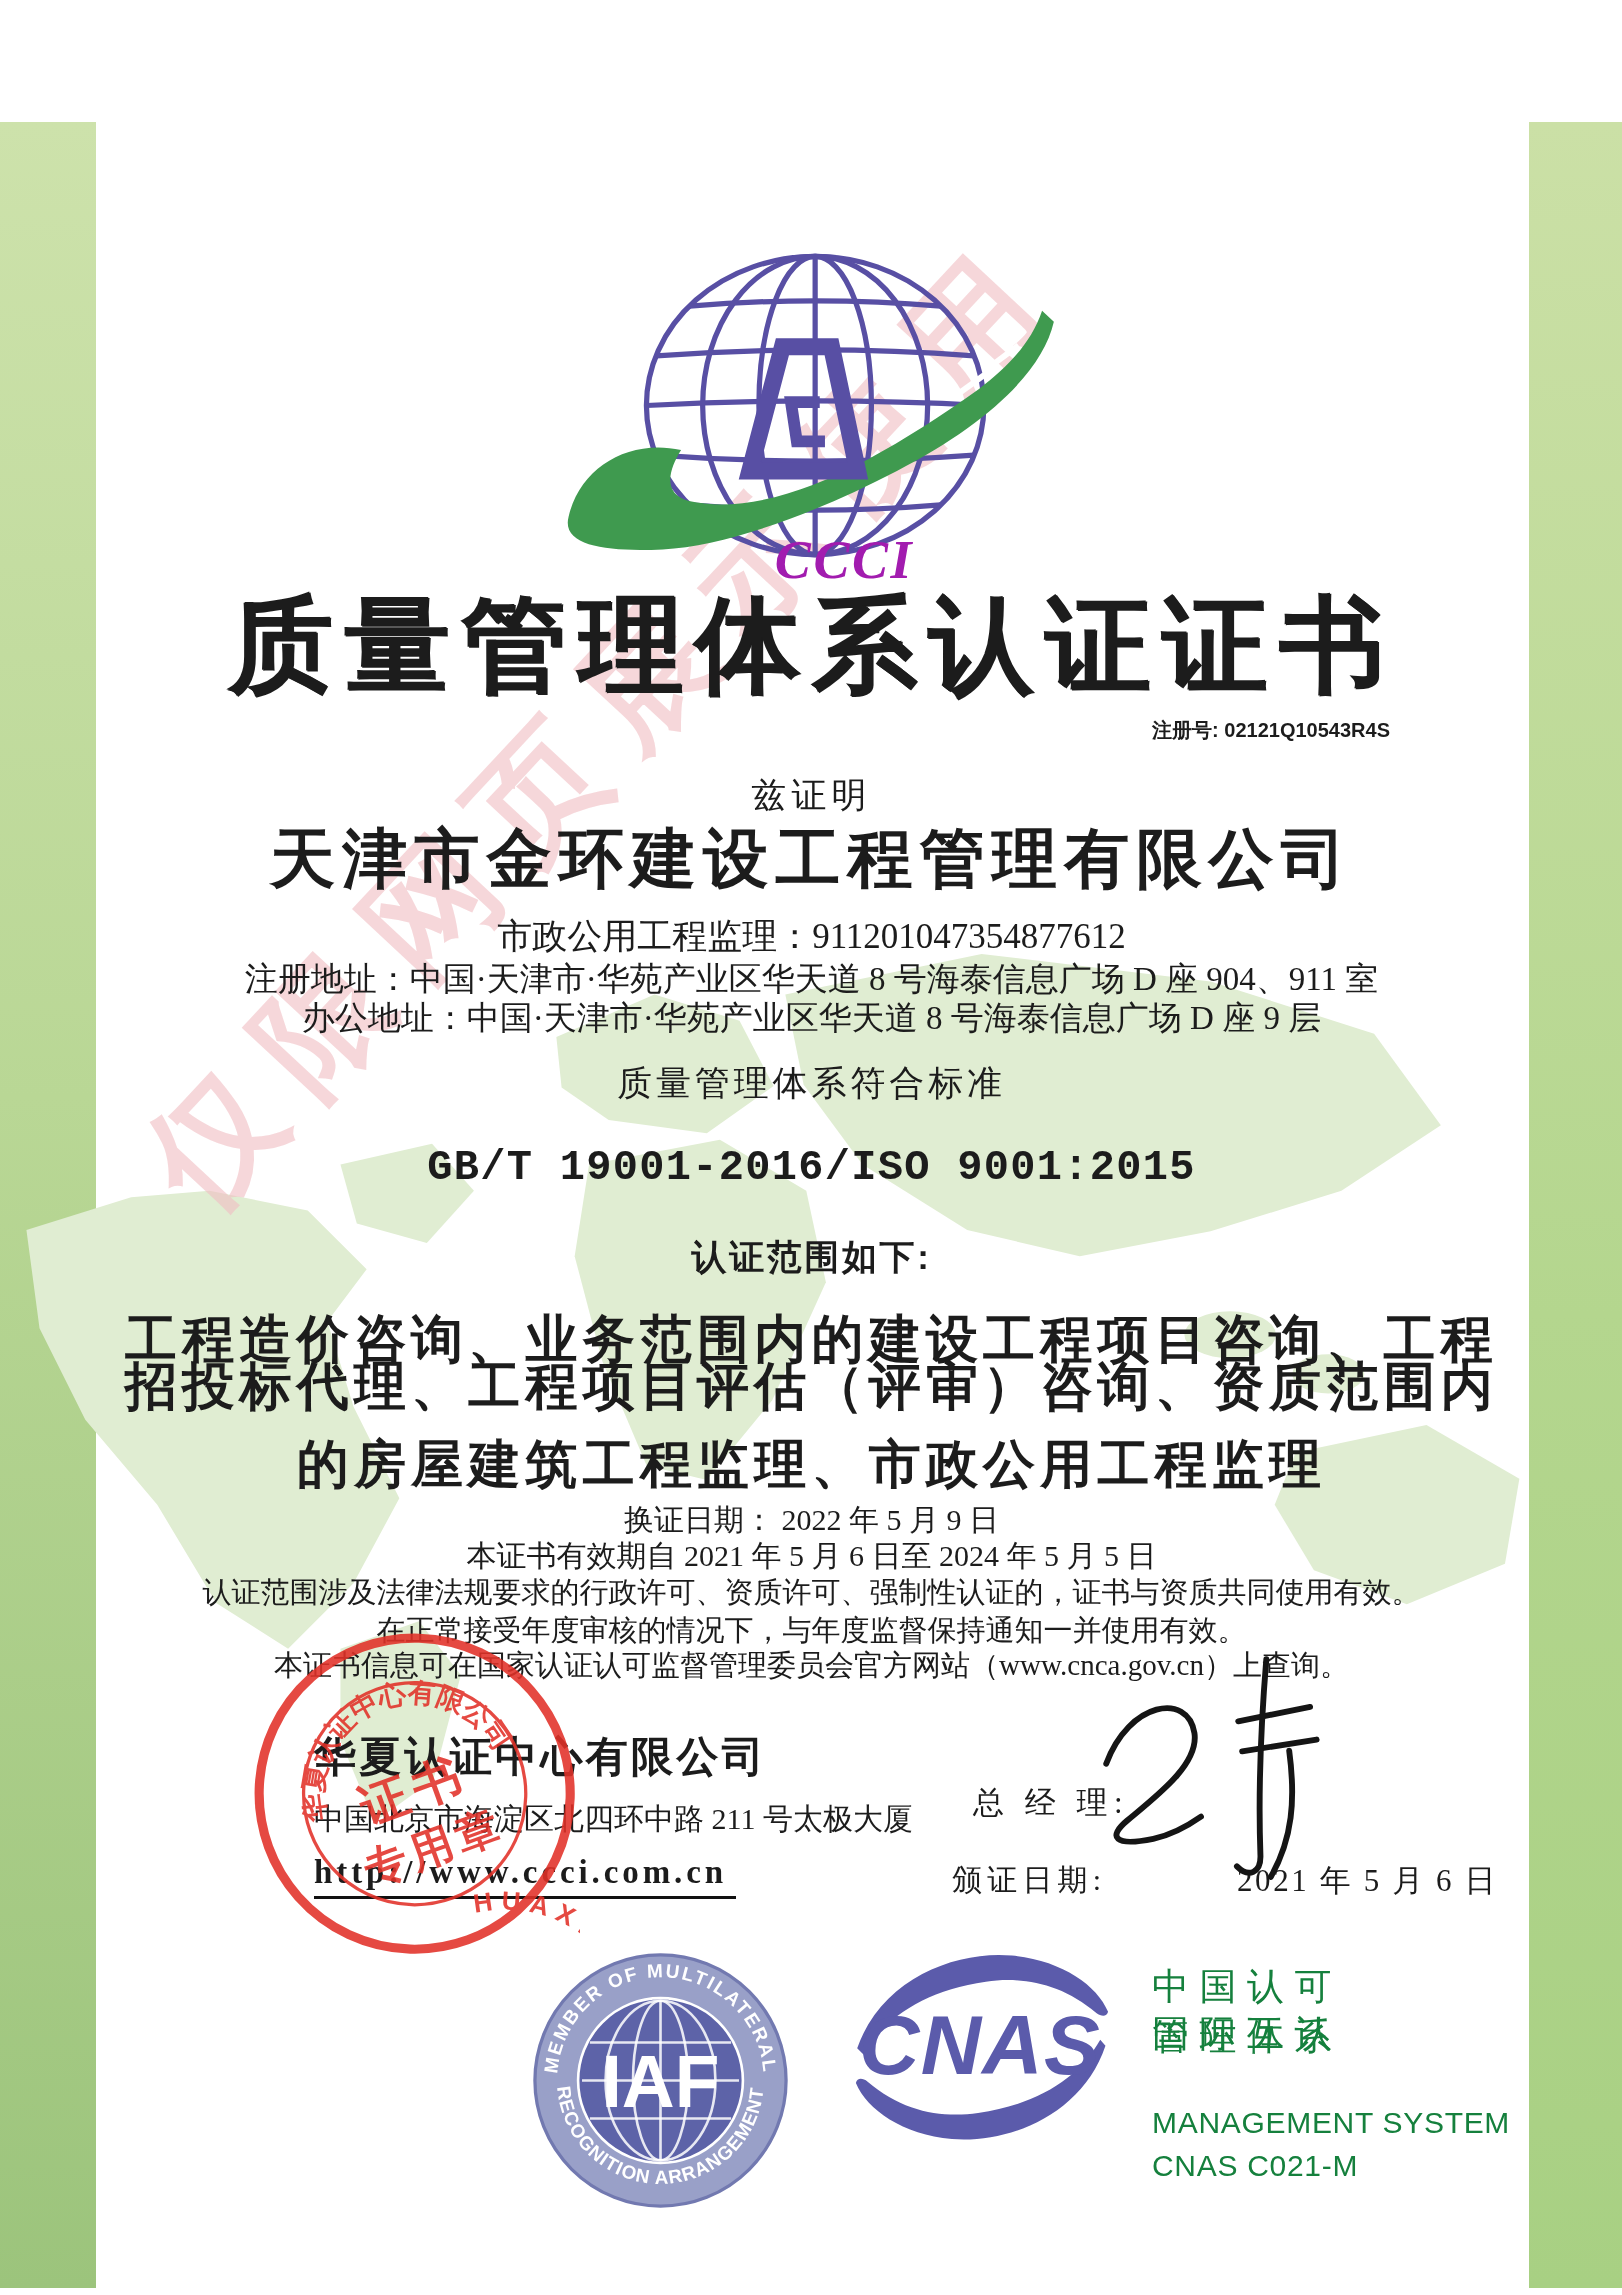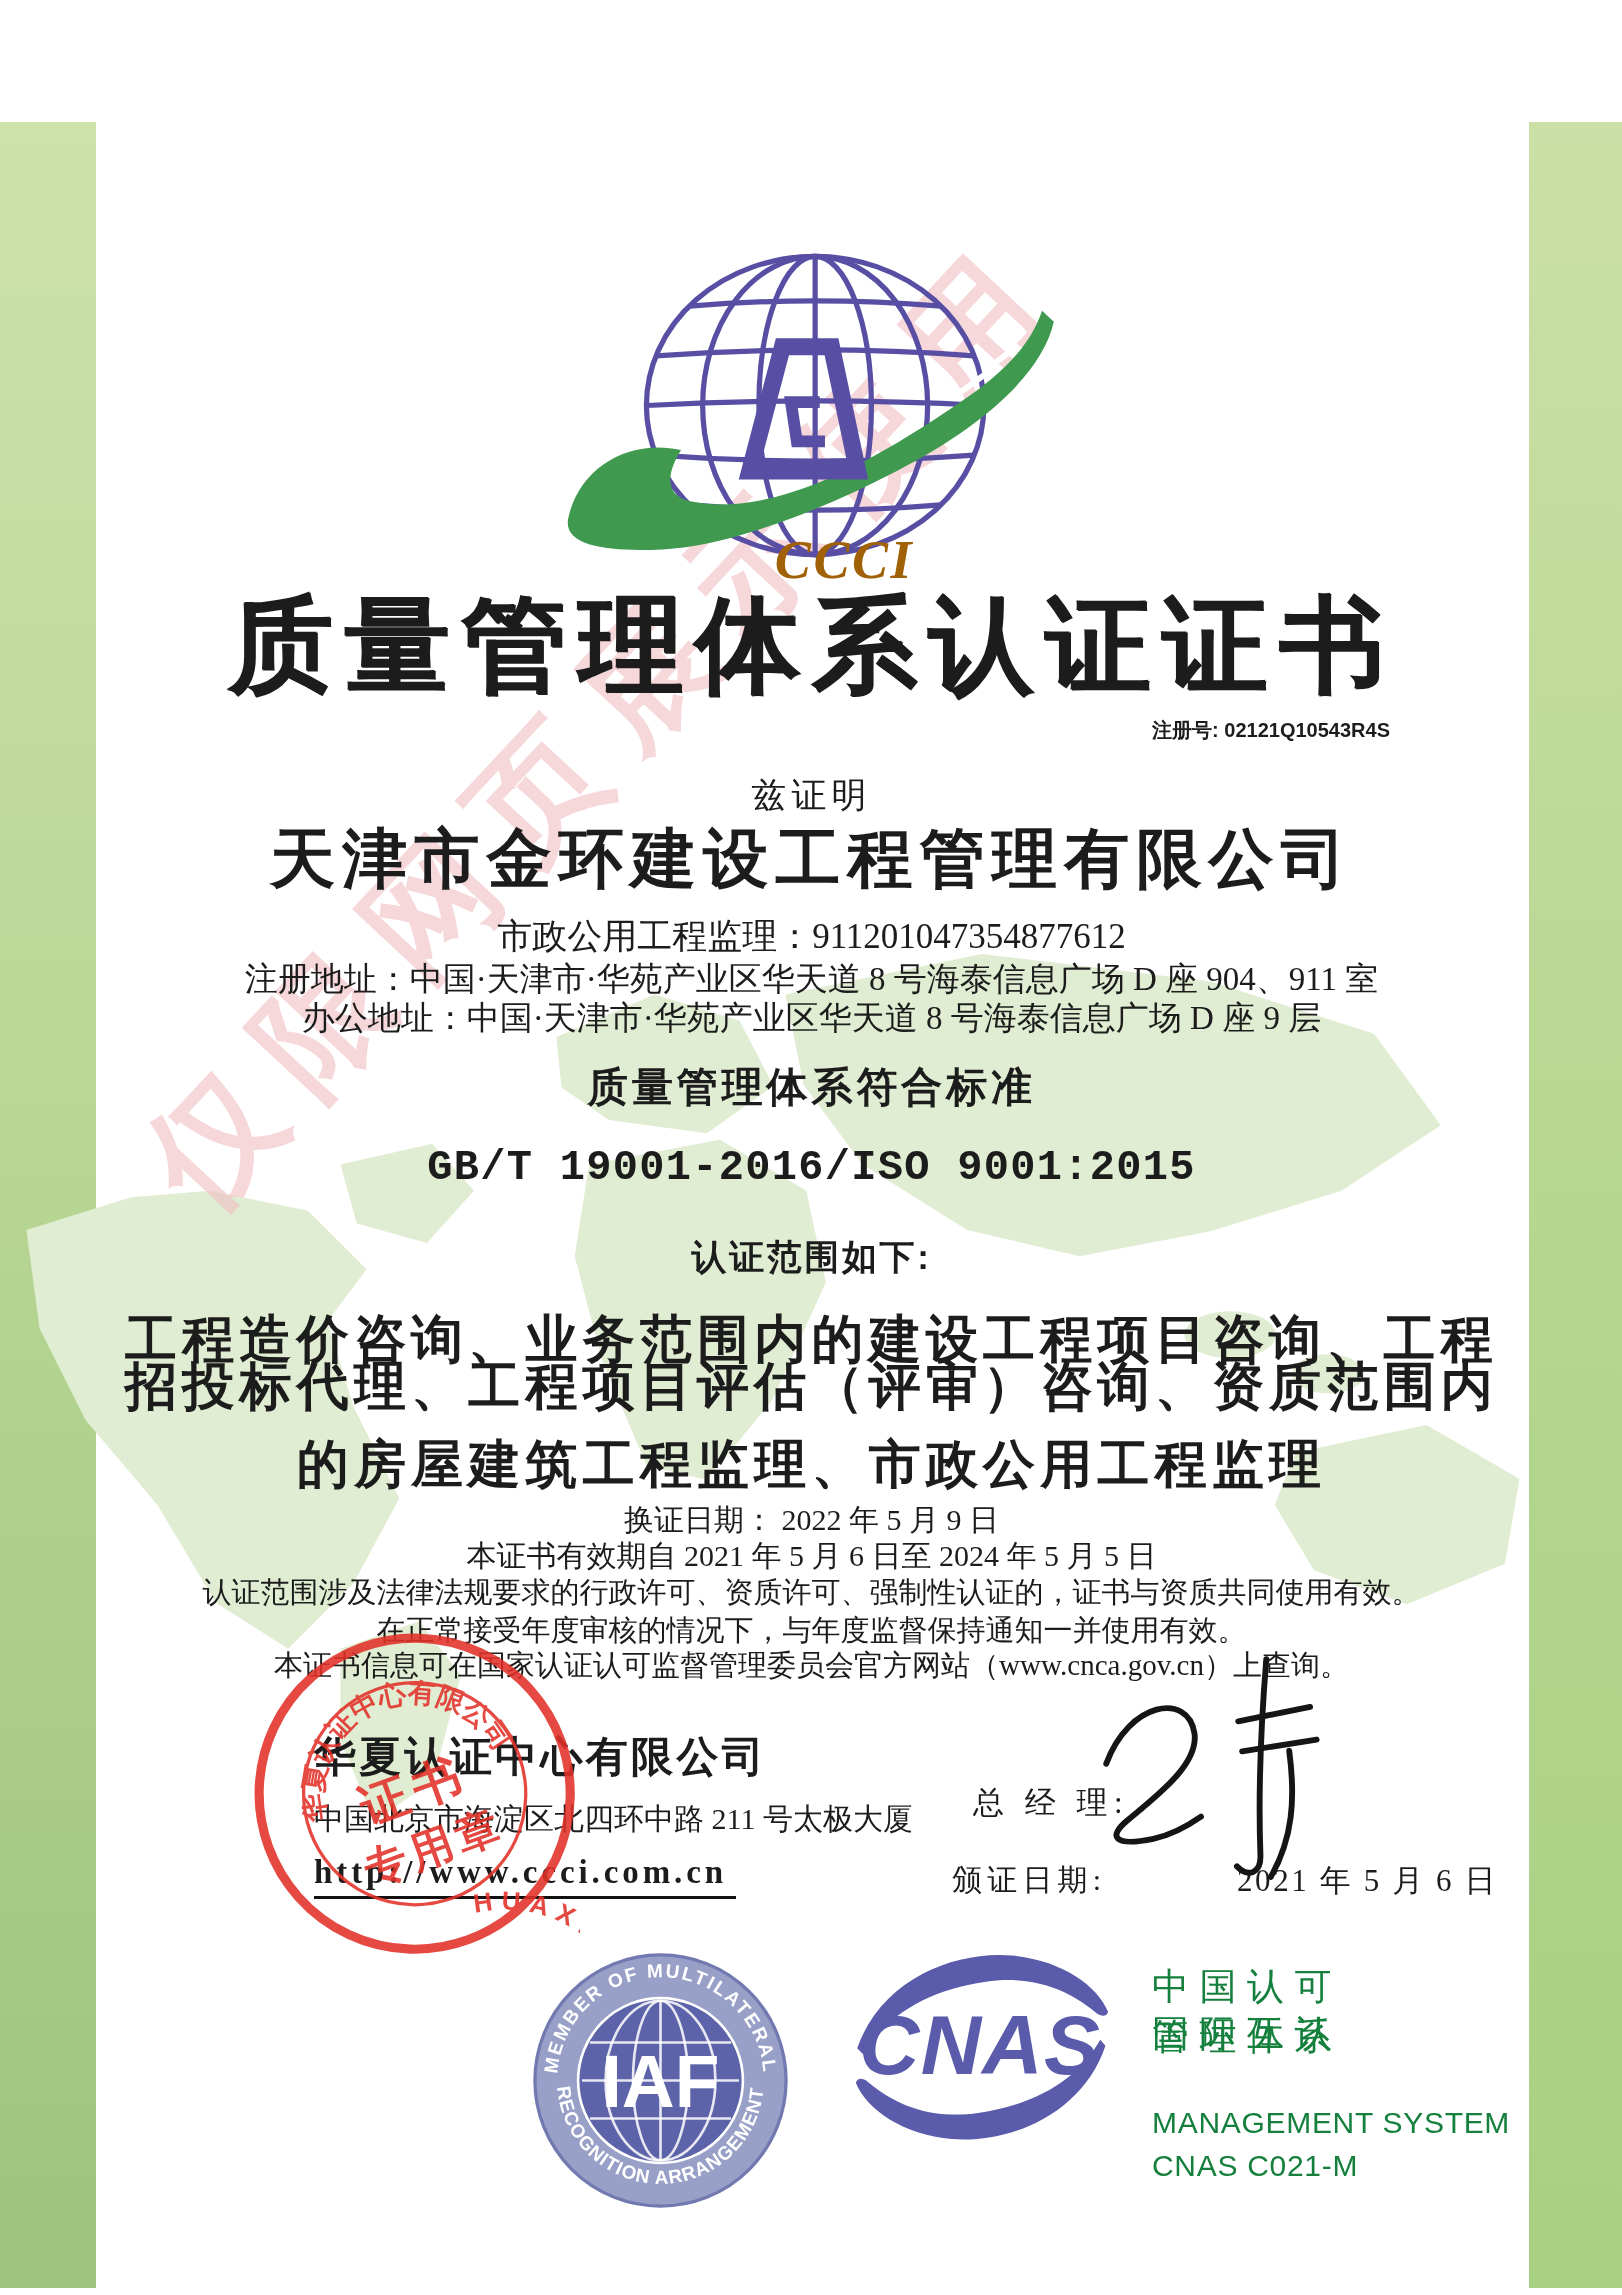--- a/index.html
+++ b/index.html
@@ -19,37 +19,37 @@
     font-family:"DejaVu Sans","Liberation Sans",sans-serif;
     font-size:128px;font-weight:bold;letter-spacing:30px;
     color:rgba(241,191,196,0.62);
     transform:rotate(-47deg);transform-origin:0 100%;
     white-space:nowrap;
   }
   .ccci{
     left:753px;width:183px;top:529px;text-align:center;
     font-family:"Liberation Serif","DejaVu Serif",serif;
     font-style:italic;font-weight:bold;font-size:54px;letter-spacing:2.6px;
-    color:#a16207;
+    color:#a21caf;
   }
   .title{
     top:576px;font-size:105px;font-weight:bold;letter-spacing:11.8px;
     font-family:"Liberation Serif","DejaVu Serif",serif;
     text-shadow:1.3px 1.3px 0 #1c1c1c;
   }
   .regline{
     right:233px;top:717px;font-size:20px;font-weight:bold;
     font-family:Liberation Sans, sans-serif;
   }
   .certify{top:772px;font-size:35px;letter-spacing:5.2px;}
   .company{top:815px;font-size:65px;font-weight:bold;letter-spacing:7.2px;}
   .creditcode{top:913px;font-size:35px;}
   .addr1{top:957px;font-size:33px;}
   .addr2{top:996px;font-size:33px;}
-  .stdhead{top:1060px;font-size:41px;font-weight:bold;letter-spacing:3.9px;font-family:"Liberation Sans","DejaVu Sans",sans-serif;}
+  .stdhead{top:1060px;font-size:35px;font-weight:normal;letter-spacing:3.9px;font-family:"Liberation Sans","DejaVu Sans",sans-serif;}
   .standard{top:1144px;font-size:42px;font-weight:bold;letter-spacing:1.3px;font-family:"Liberation Mono","DejaVu Sans Mono",monospace;}
   .scopehead{top:1234px;font-size:35px;font-weight:bold;letter-spacing:2.6px;font-family:"Liberation Sans","DejaVu Sans",sans-serif;}
   .scope{font-size:52px;font-weight:bold;letter-spacing:5.2px;font-family:"Liberation Sans","DejaVu Sans",sans-serif;}
   .scope1{top:1273px;margin-top:32px;}
   .scope2{top:1352px;}
   .scope3{top:1430px;}
   .renewal{top:1500px;font-size:30px;}
   .validity{top:1536px;font-size:30px;}
   .legal{font-size:29px;}
   .legal1{top:1573px;}

